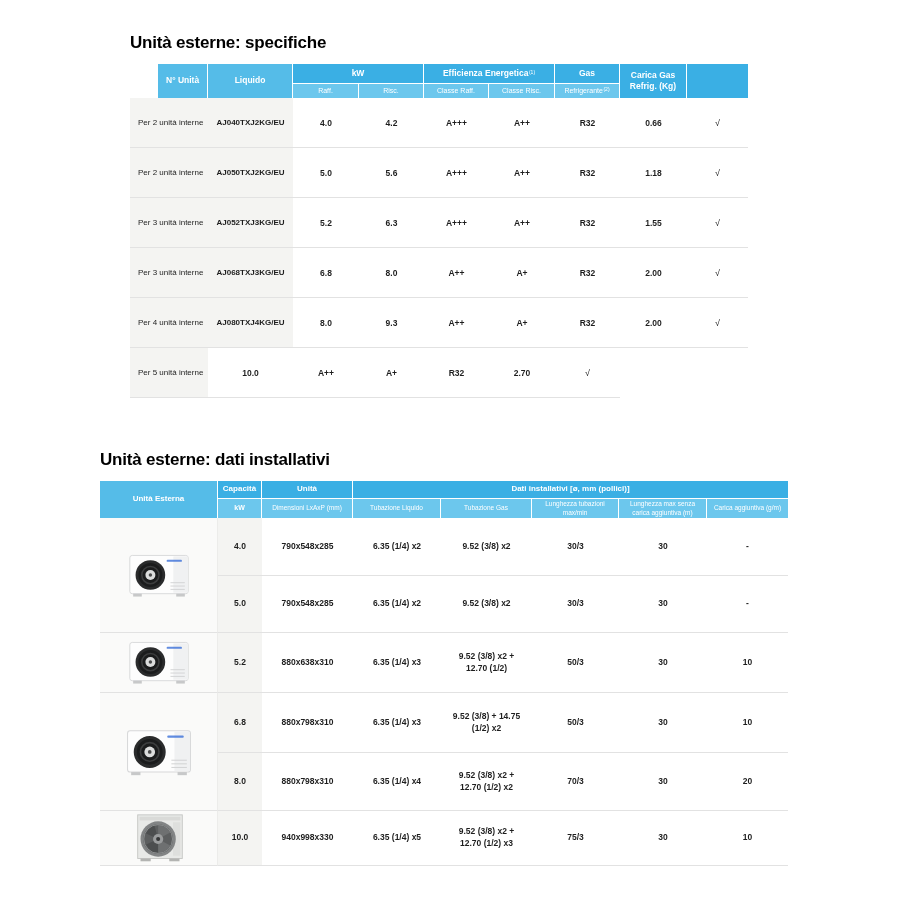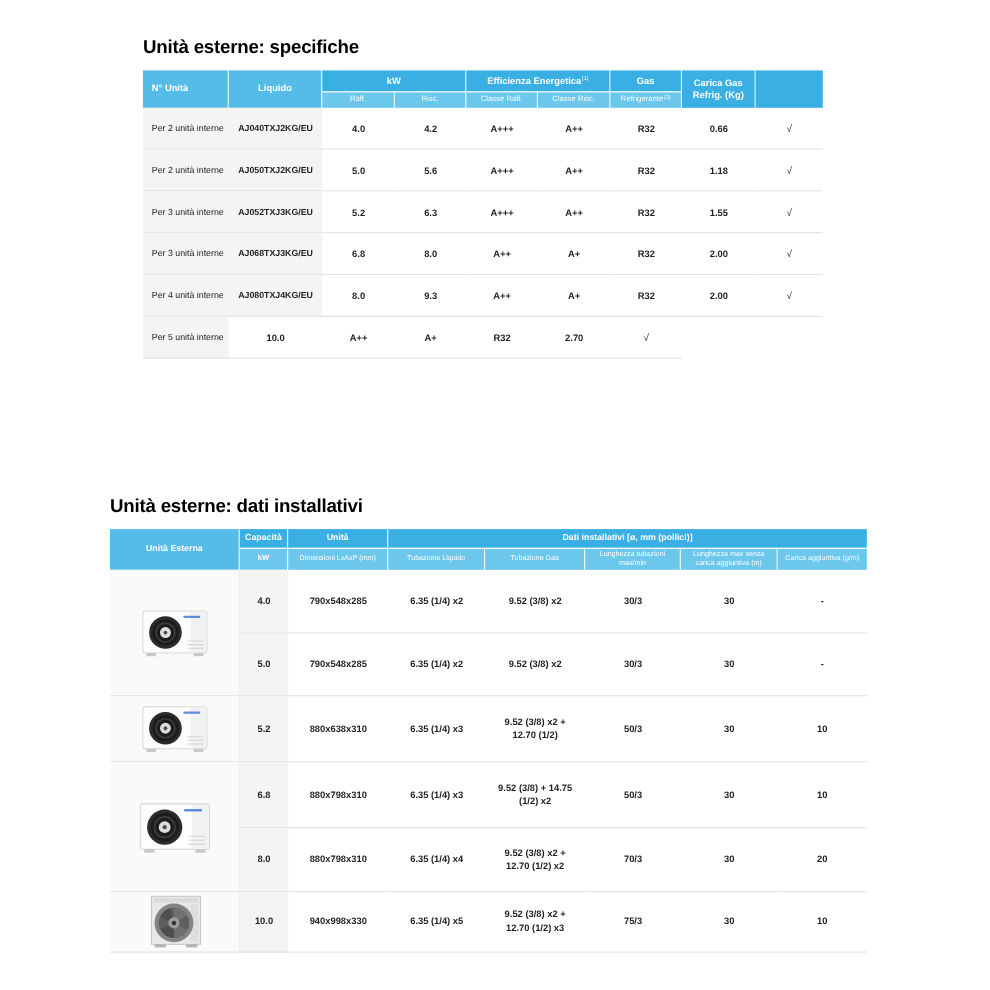--- a/index.html
+++ b/index.html
@@ -22,26 +22,26 @@
   
   #t1{left:130px;top:33px;width:618px;}
   .t1grid{display:grid;grid-template-columns:78px 85px 66px 65px 65px 66px 65px 67px 61px;}
   .t1hdr{grid-template-rows:19px 15px;}
   .h{display:flex;align-items:center;justify-content:center;color:var(--header-text);
      font-size:8.5px;font-weight:bold;text-align:center;line-height:1.3;border-right:1px solid #fff;}
   .h.dark{background:var(--header-blue);}
   .h.mid{background:var(--header-blue-mid);}
   .h.light{background:var(--header-blue-light);}
   .h.sub{font-size:7px;font-weight:normal;border-top:1px solid #fff;}
-  .h.left{justify-content:flex-start;padding-left:8px;text-align:left;}
+  .h.left{justify-content:flex-start;padding-left:8px;text-align:left;margin-left:28px;}
   .h.two{flex-direction:column;}
   .h.two span{display:block;}
   .h.noR{border-right:none;gap:44px;}
   .h sup{font-size:5px;vertical-align:super;line-height:0;font-weight:normal;margin-left:0.5px;position:relative;top:-2px;}
-  .t1row{height:38px;}
+  .t1row{height:50px;}
   .t1row>div{display:flex;align-items:center;justify-content:center;font-size:8.5px;border-bottom:1px solid var(--divider);}
   .t1row .lbl{justify-content:flex-start;padding-left:8px;background:var(--row-label-bg);font-size:8px;white-space:nowrap;}
   .t1row .model{background:var(--row-label-bg);font-weight:bold;font-size:8px;}
   .t1row .num{font-weight:bold;}
   .t1row .check{font-weight:normal;font-size:9px;}
 
   
   #t2{left:100px;top:450px;width:688px;}
   .t2grid{display:grid;grid-template-columns:118px 44px 91px 88px 91px 87px 88px 81px;}
   .t2hdr{grid-template-rows:17px 20px;}

